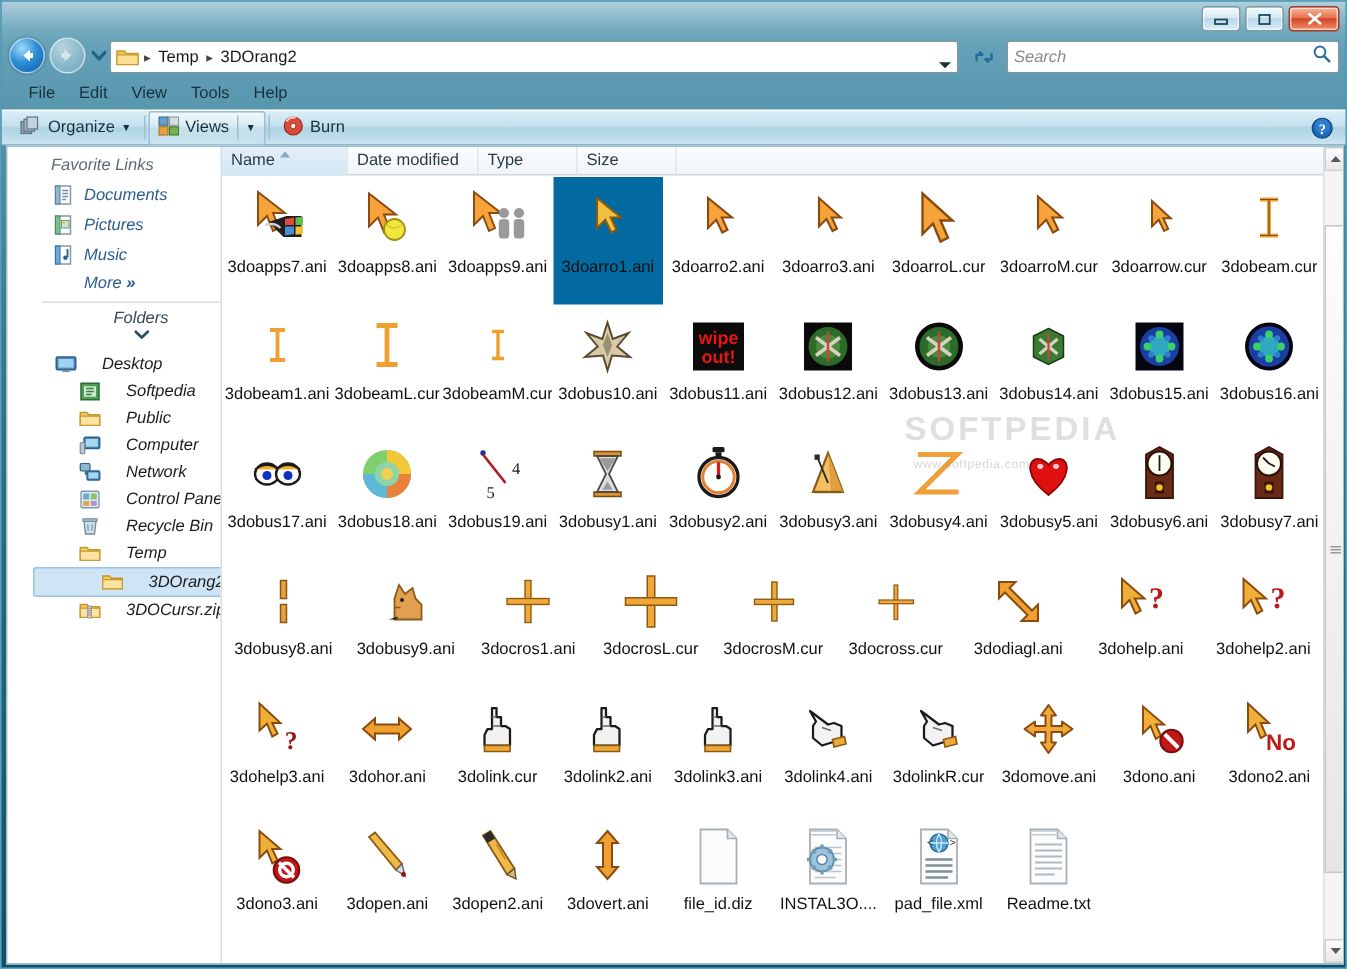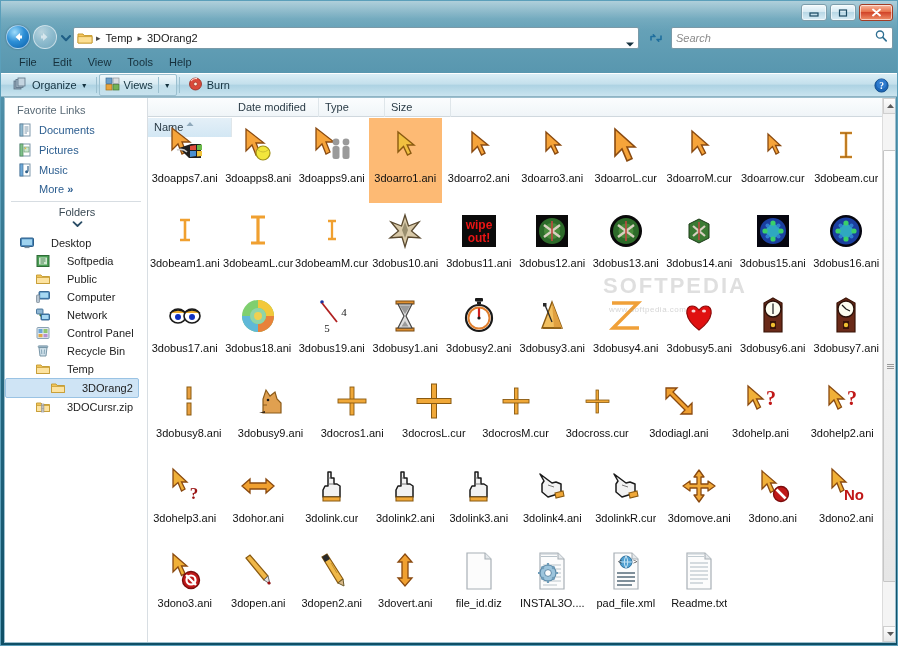--- a/index.html
+++ b/index.html
@@ -101,46 +101,46 @@
   .tbdiv { width:1px; height:16px; background:#9cc0d0; }
   #helpbtn { position:absolute; right:10px; top:4px; }
 
   
   #content {
     position:absolute; left:3px; top:96px; width:892px; height:546px;
     background:#ffffff; border:1px solid #9dbfce; overflow:hidden;
   }
 
   
-  #sidebar { position:absolute; left:0; top:0; width:142px; height:544px; background:#ffffff; }
+  #sidebar { position:absolute; left:17px; top:0; width:142px; height:544px; background:#ffffff;font-style:italic; }
   #favhdr { font-size:11px; color:#5a6b77; padding:6px 0 4px 12px; }
   .navlink { display:flex; align-items:center; gap:6px; padding:2px 0 2px 12px; font-size:11px; color:#2b5d8f; }
   .navlink .ico { width:16px; height:16px; flex:0 0 16px; }
   #morelink { padding-left:34px; font-size:11px; color:#2b5d8f; padding-top:3px; }
   #sidebardiv { margin:6px 6px 0 6px; height:1px; background:#d7dde2; }
   #foldershdr { display:flex; align-items:center; justify-content:space-between;
                 padding:4px 10px 4px 12px; font-size:11px; color:#3a4a55;flex-direction:column; }
   .treeitem { display:flex; align-items:center; gap:16px; font-size:11px; color:#1c1c1c; padding:1px 0; }
   .treeitem .ico { width:16px; height:16px; flex:0 0 16px; }
   .treeitem.sel { background:#cfe4f5; border:1px solid #9ac3e4; border-radius:2px; margin-right:8px; }
 
   
   #filepane { position:absolute; left:142px; top:0; width:750px; height:544px; background:#fff;
               border-left:1px solid #d8dee3; }
   #colhdr { position:absolute; left:0; top:0; width:735px; height:19px;
             background: linear-gradient(180deg,#fbfdfe 0%, #f0f5f8 100%);
             border-bottom:1px solid #d0d8de; display:flex; }
   .col { font-size:11px; color:#2a3b46; padding:3px 0 0 6px; border-right:1px solid #dfe6ea; position:relative; height:19px; }
-  .col.sorted { background: linear-gradient(180deg,#e4f0f8 0%, #d3e7f4 100%); margin-top: 20px; }
+  .col.sorted { background: linear-gradient(180deg,#e4f0f8 0%, #d3e7f4 100%); }
   .sortarrow { position:absolute; left:50%; top:-1px; transform:translateX(-50%); }
 
   #grid { position:absolute; left:0; top:20px; width:735px; height:524px; overflow:hidden; }
   .row { display:flex; height:85px; }
   .cell { width:84px; display:flex; flex-direction:column; align-items:center; padding-top:4px; }
-  .cell.sel { background:#fdba74; }
+  .cell.sel { background:#0369a1; }
   .iconbox { width:48px; height:48px; display:flex; align-items:center; justify-content:center; }
   .lbl { font-size:11px; color:#111; margin-top:2px; text-align:center; line-height:1.1;
          max-width:82px; overflow:hidden; white-space:nowrap; }
 
   
   #watermark { position:absolute; left:455px; top:175px; width:230px; height:50px;
                pointer-events:none; z-index:5; }
   #wm1 { font-size:22px; font-weight:bold; letter-spacing:2px; color:rgba(150,150,150,.30);
          font-family:"Liberation Sans", sans-serif; }
   #wm2 { font-size:8px; color:rgba(150,150,150,.40); letter-spacing:.5px; margin-top:6px; margin-left:6px;}

